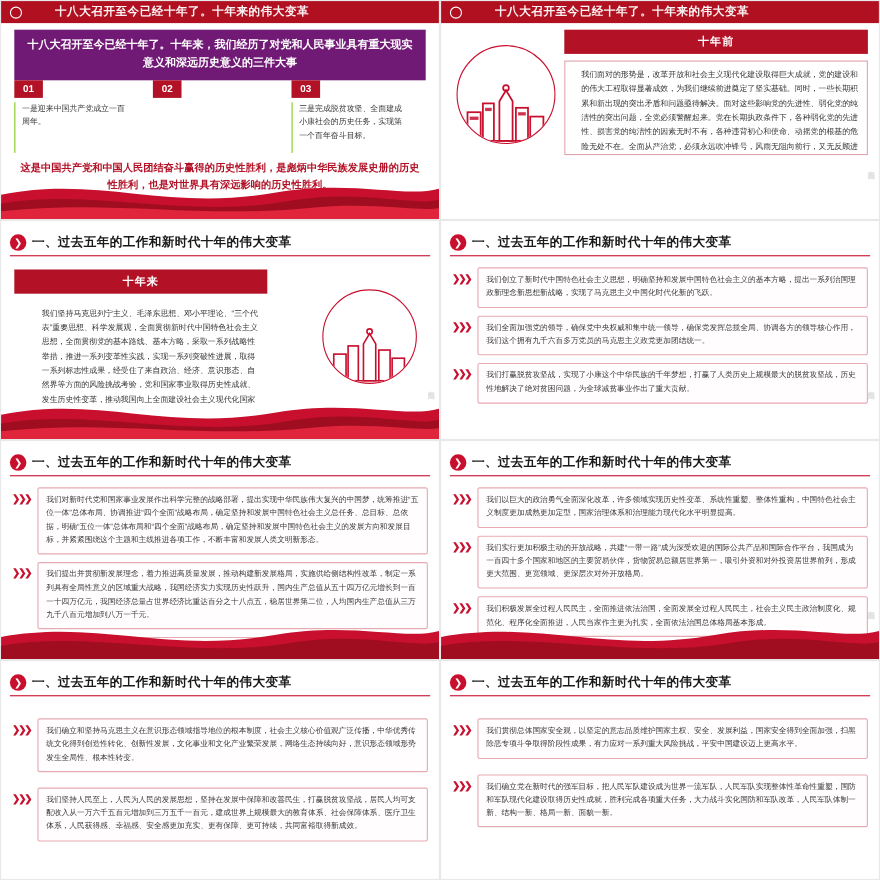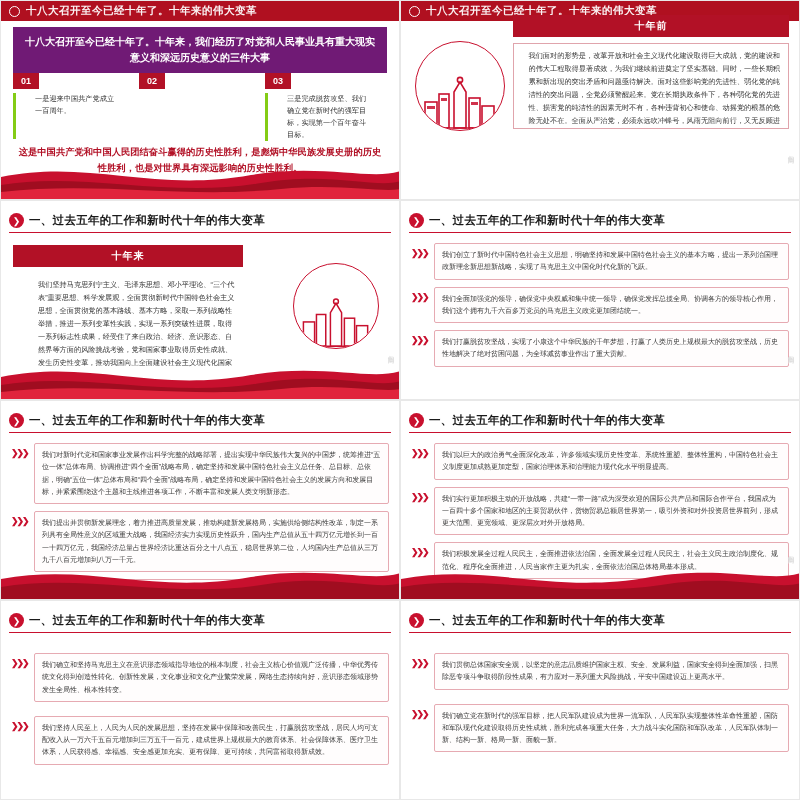--- a/index.html
+++ b/index.html
@@ -69,20 +69,21 @@
     padding-left: 8px;
   }
   .masthead .mt {
     color: #ffffff;
     font-size: 10.5px;
     font-weight: bold;
     letter-spacing: 0.5px;
     opacity: .95;
     white-space: nowrap;
     overflow: hidden;
+    margin-left: 24px;
   }
   .masthead .dot {
     width: 11px; height: 11px;
     border-radius: 50%;
     border: 1.5px solid #ffffff;
     margin-right: 6px;
     flex: 0 0 auto;
   }
   
   .banner {
@@ -116,22 +117,22 @@
     font-size: 9px;
     font-weight: bold;
     display: flex;
     align-items: center;
     justify-content: center;
   }
   .col .txt {
     font-size: 7.2px;
     line-height: 1.65;
     color: #333;
-    border-left: 3px solid #84cc16;
-    padding-left: 19px;
+    border-left: 1px solid #84cc16;
+    padding-left: 6px;
     min-height: 46px;
   }
   .concl {
     position: absolute;
     left: 14px; right: 14px; top: 143px;
     font-size: 9.3px;
     line-height: 1.75;
     color: #b21126;
     font-weight: bold;
     text-align: center;
@@ -229,21 +230,21 @@
       <div class="three-cols">
         <div class="col">
           <div class="num">01</div>
           <div class="txt">一是迎来中国共产党成立一百周年。</div>
         </div>
         <div class="col">
           <div class="num">02</div>
         </div>
         <div class="col">
           <div class="num">03</div>
-          <div class="txt">三是完成脱贫攻坚、我们确立党在新时代的强军目标，实现第一个百年奋斗目标。</div>
+          <div class="txt">三是完成脱贫攻坚、全面建成小康社会的历史任务，实现第一个百年奋斗目标。</div>
         </div>
       </div>
       <div class="concl">这是中国共产党和中国人民团结奋斗赢得的历史性胜利，是彪炳中华民族发展史册的历史性胜利，也是对世界具有深远影响的历史性胜利。</div>
       <div class="ribbon">
         <svg width="400" height="40" viewBox="0 0 400 40">
           <path d="M0,18 C90,0 150,34 250,16 C320,4 370,22 400,12 L400,40 L0,40 Z" fill="#c8102e"></path>
           <path d="M0,26 C80,12 170,40 260,24 C330,12 375,30 400,22 L400,40 L0,40 Z" fill="#a00d20"></path>
           <path d="M0,33 C100,22 180,40 280,30 C340,24 380,34 400,30 L400,40 L0,40 Z" fill="#e0243c"></path>
         </svg>
       </div>
@@ -265,21 +266,21 @@
             <rect x="61" y="34" width="12" height="22"></rect>
             <path d="M2 56 H76"></path>
           </g>
           <g fill="#c8102e" opacity=".85">
             <rect x="20" y="26" width="6" height="3"></rect>
             <rect x="50" y="30" width="7" height="3"></rect>
             <rect x="6" y="34" width="8" height="3"></rect>
           </g>
         </svg>
       </div>
-      <div style="position:absolute; left:112px; right:10px; top:14px;border-radius:15px;">
+      <div style="position:absolute; left:112px; right:10px; top:26px;border-radius:15px;">
         <div class="sub-head">十年前</div>
         <div class="body-box" style="margin-top:6px; height:86px; overflow:hidden;text-align:right;">我们面对的形势是，改革开放和社会主义现代化建设取得巨大成就，党的建设和的伟大工程取得显著成效，为我们继续前进奠定了坚实基础。同时，一些长期积累和新出现的突出矛盾和问题亟待解决。面对这些影响党的先进性、弱化党的纯洁性的突出问题，全党必须警醒起来。党在长期执政条件下，各种弱化党的先进性、损害党的纯洁性的因素无时不有，各种违背初心和使命、动摇党的根基的危险无处不在。全面从严治党，必须永远吹冲锋号，风雨无阻向前行，又无反顾进行具有许多新的历史特点的伟大斗争。</div>
       </div>
       <div class="wm2">包图网</div>
     </div>
 
     <div class="slide">
       <div class="slide-title">
         <span class="arrow-badge">❯</span>
         <span class="t">一、过去五年的工作和新时代十年的伟大变革</span>

